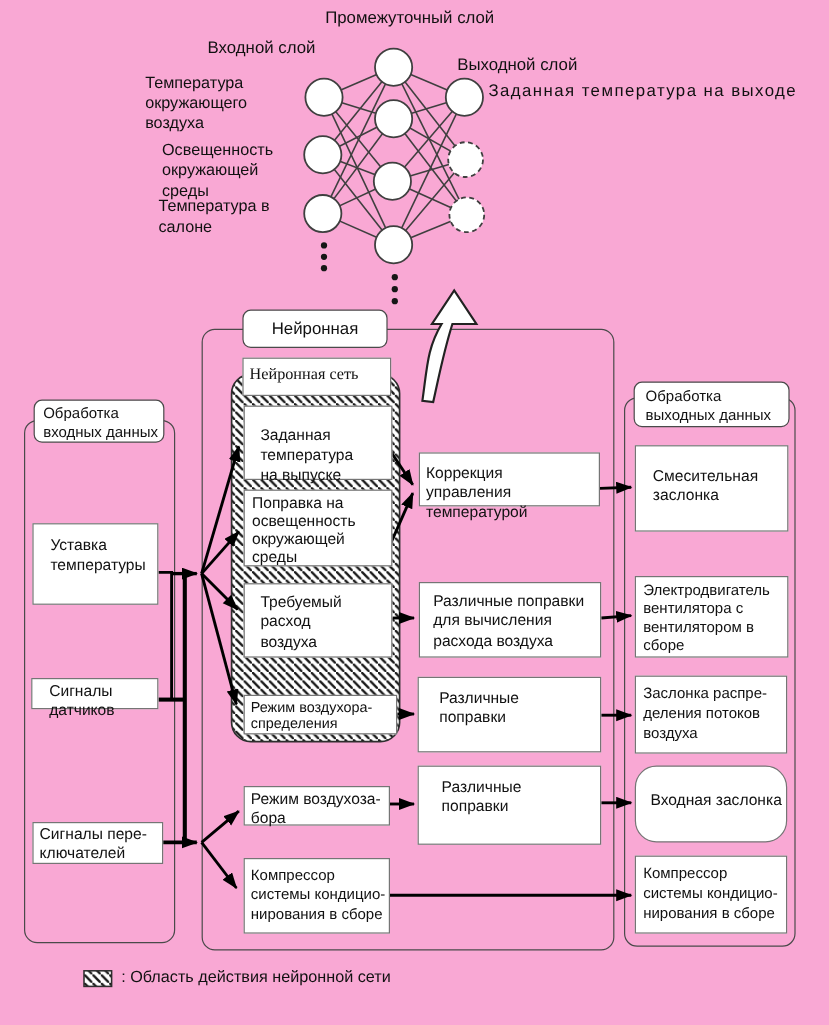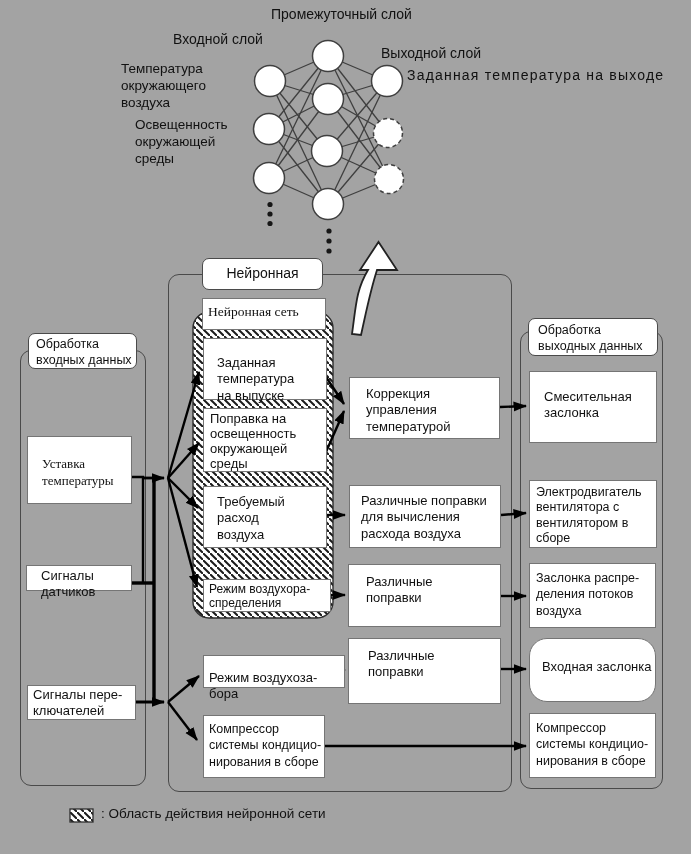--- a/index.html
+++ b/index.html
@@ -1,17 +1,17 @@
 <!DOCTYPE html>
 <html lang="ru"><head>
 <meta charset="utf-8">
 <style>
   html,body{margin:0;padding:0;background:#fff;}
   body{font-family:"Liberation Sans", sans-serif; color:#111;}
-  .stage{position:relative;width:691px;height:854px;background:#a3a3a3;overflow:hidden;}
+  .stage{position:relative;width:691px;height:854px;background:#f9a8d4;overflow:hidden;}
   .container-rect{position:absolute;border:1.6px solid #4a4a4a;border-radius:11px;box-sizing:border-box;z-index:1;}
   .gfx{position:absolute;left:0;top:0;z-index:2;}
   .box{position:absolute;background:#fff;border:1.5px solid #757575;box-sizing:border-box;
        white-space:pre-line;font-size:13px;line-height:1.26;z-index:3;}
   .pill{position:absolute;background:#fff;border:1.6px solid #4a4a4a;border-radius:7px;box-sizing:border-box;
        white-space:pre-line;z-index:3;}
   .lbl{position:absolute;white-space:pre-line;z-index:3;}
   .f12{font-size:12px;} .f125{font-size:12.5px;} .f135{font-size:13.5px;} .f14{font-size:14px;}
 </style>
 </head>
@@ -116,58 +116,60 @@
 
   <div class="lbl f14" style="left:271px;top:6px;">Промежуточный слой</div>
   <div class="lbl f14" style="left:173px;top:31px;">Входной слой</div>
   <div class="lbl f14" style="left:381px;top:45px;">Выходной слой</div>
   <div class="lbl f135" style="left:121px;top:60px;line-height:17px;">Температура
 окружающего
 воздуха</div>
   <div class="lbl f135" style="left:135px;top:116px;line-height:17px;">Освещенность
 окружающей
 среды</div>
+  <div class="lbl f135" style="left:132px;top:163px;line-height:17px;">Температура в
+салоне</div>
   <div class="lbl f14" style="left:407px;top:67px;white-space:pre;letter-spacing:1.2px;">Заданная температура на выходе</div>
 
   <div class="pill f14" style="left:202px;top:258px;width:121px;height:32px;text-align:center;line-height:28px;">Нейронная</div>
   <div class="box f135" style="left:202px;top:298px;width:124px;height:32px;padding:4px 0 0 5px;font-family:Liberation Serif, serif;">Нейронная сеть</div>
 
   <div class="box" style="left:203px;top:338px;width:124px;height:62px;padding:16px 0 0 13px;">Заданная
 температура
 на выпуске</div>
   <div class="box" style="left:203px;top:408px;width:124px;height:64px;padding:2px 0 0 6px;line-height:1.16;">Поправка на
 освещенность
 окружающей
 среды</div>
   <div class="box" style="left:203px;top:486px;width:124px;height:62px;padding:7px 0 0 13px;">Требуемый
 расход
 воздуха</div>
   <div class="box f12" style="left:203px;top:579px;width:128px;height:33px;padding:2px 16px 0 5px;line-height:1.2;">Режим воздухора-
 спределения</div>
 
-  <div class="box" style="left:203px;top:655px;width:142px;height:33px;padding:14px 0 0 5px;line-height:1.22;">Режим воздухоза-
+  <div class="box" style="left:203px;top:655px;width:122px;height:33px;padding:2px 0 0 5px;line-height:1.22;">Режим воздухоза-
 бора</div>
   <div class="box f125" style="left:203px;top:715px;width:122px;height:63px;padding:5px 0 0 5px;line-height:1.3;">Компрессор
 системы кондицио-
 нирования в сборе</div>
 
-  <div class="box" style="left:349px;top:377px;width:151px;height:62px;padding:8px 0 0 16px;">Коррекция
+  <div class="box" style="left:349px;top:377px;width:151px;height:45px;padding:8px 0 0 5px;">Коррекция
 управления
 температурой</div>
   <div class="box" style="left:349px;top:485px;width:152px;height:63px;padding:7px 0 0 11px;">Различные поправки
 для вычисления
 расхода воздуха</div>
   <div class="box" style="left:348px;top:564px;width:153px;height:63px;padding:9px 0 0 17px;">Различные
 поправки</div>
   <div class="box" style="left:348px;top:638px;width:153px;height:66px;padding:9px 0 0 19px;">Различные
 поправки</div>
 
   <div class="pill f125" style="left:28px;top:333px;width:109px;height:36px;padding:2px 0 0 7px;line-height:1.3;">Обработка
 входных данных</div>
-  <div class="box" style="left:27px;top:436px;width:105px;height:68px;padding:18px 0 0 14px;line-height:17px;font-family:Liberation Serif, serif;">Уставка
+  <div class="box" style="left:27px;top:436px;width:105px;height:68px;padding:8px 0 0 14px;line-height:17px;">Уставка
 температуры</div>
   <div class="box" style="left:26px;top:565px;width:106px;height:26px;padding:2px 0 0 14px;line-height:16px;">Сигналы
 датчиков</div>
   <div class="box" style="left:27px;top:685px;width:109px;height:35px;padding:1px 0 0 5px;line-height:16px;">Сигналы пере-
 ключателей</div>
 
   <div class="pill f125" style="left:528px;top:318px;width:130px;height:38px;padding:3px 0 0 9px;line-height:1.3;">Обработка
 выходных данных</div>
   <div class="box f125" style="left:529px;top:480px;width:128px;height:68px;padding:4px 0 0 6px;line-height:1.22;">Электродвигатель
 вентилятора с

